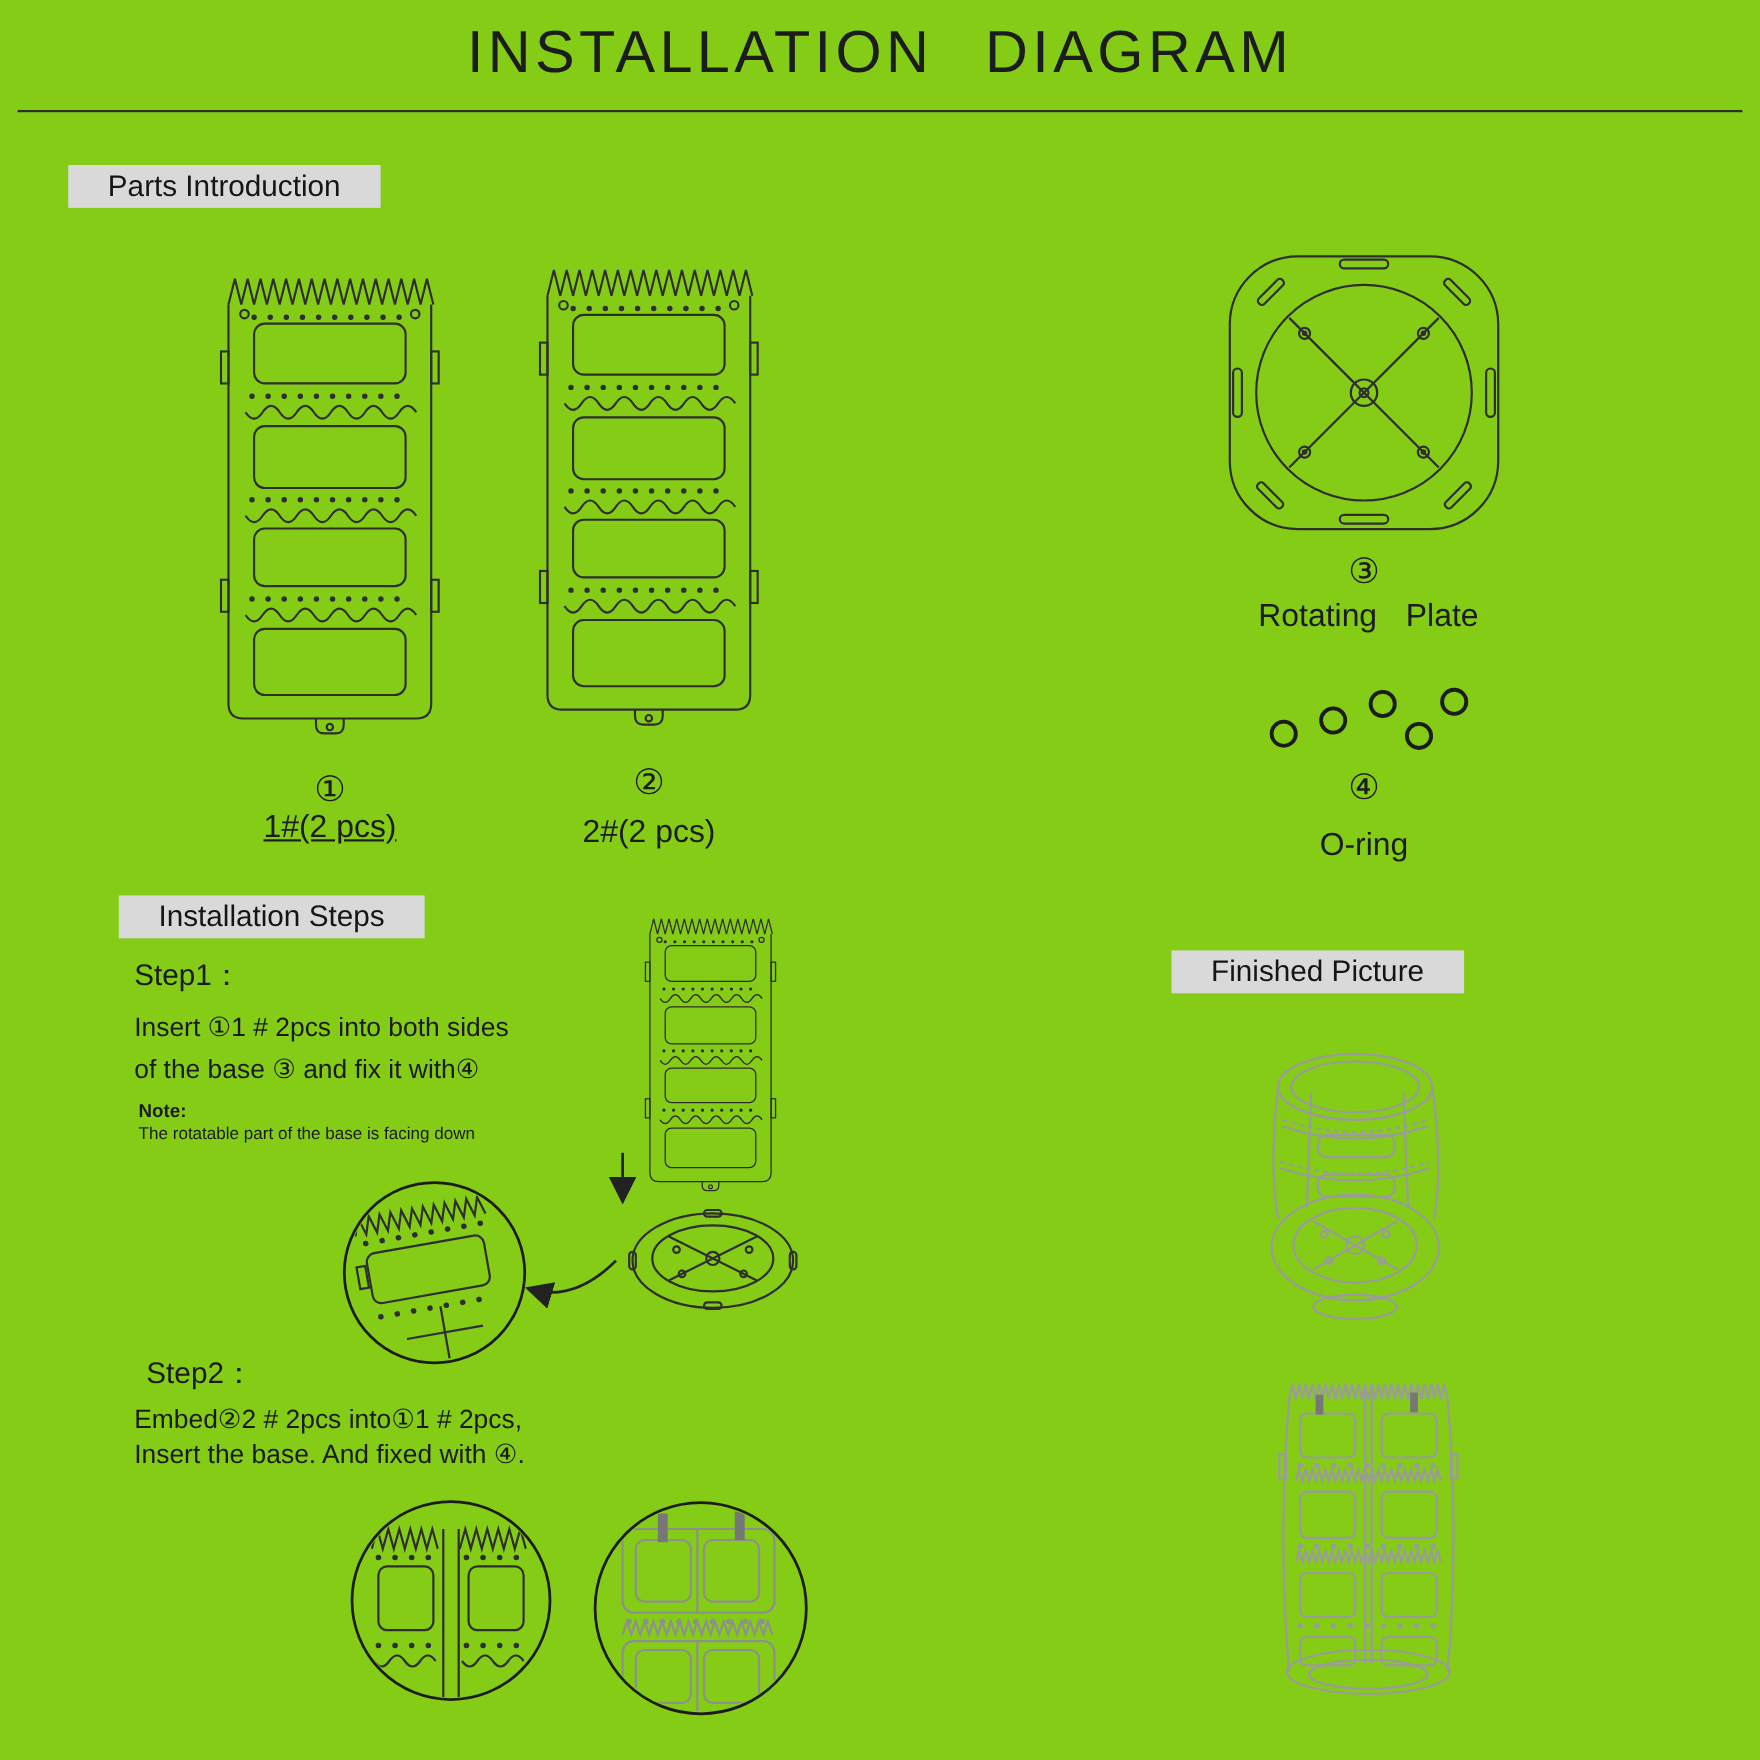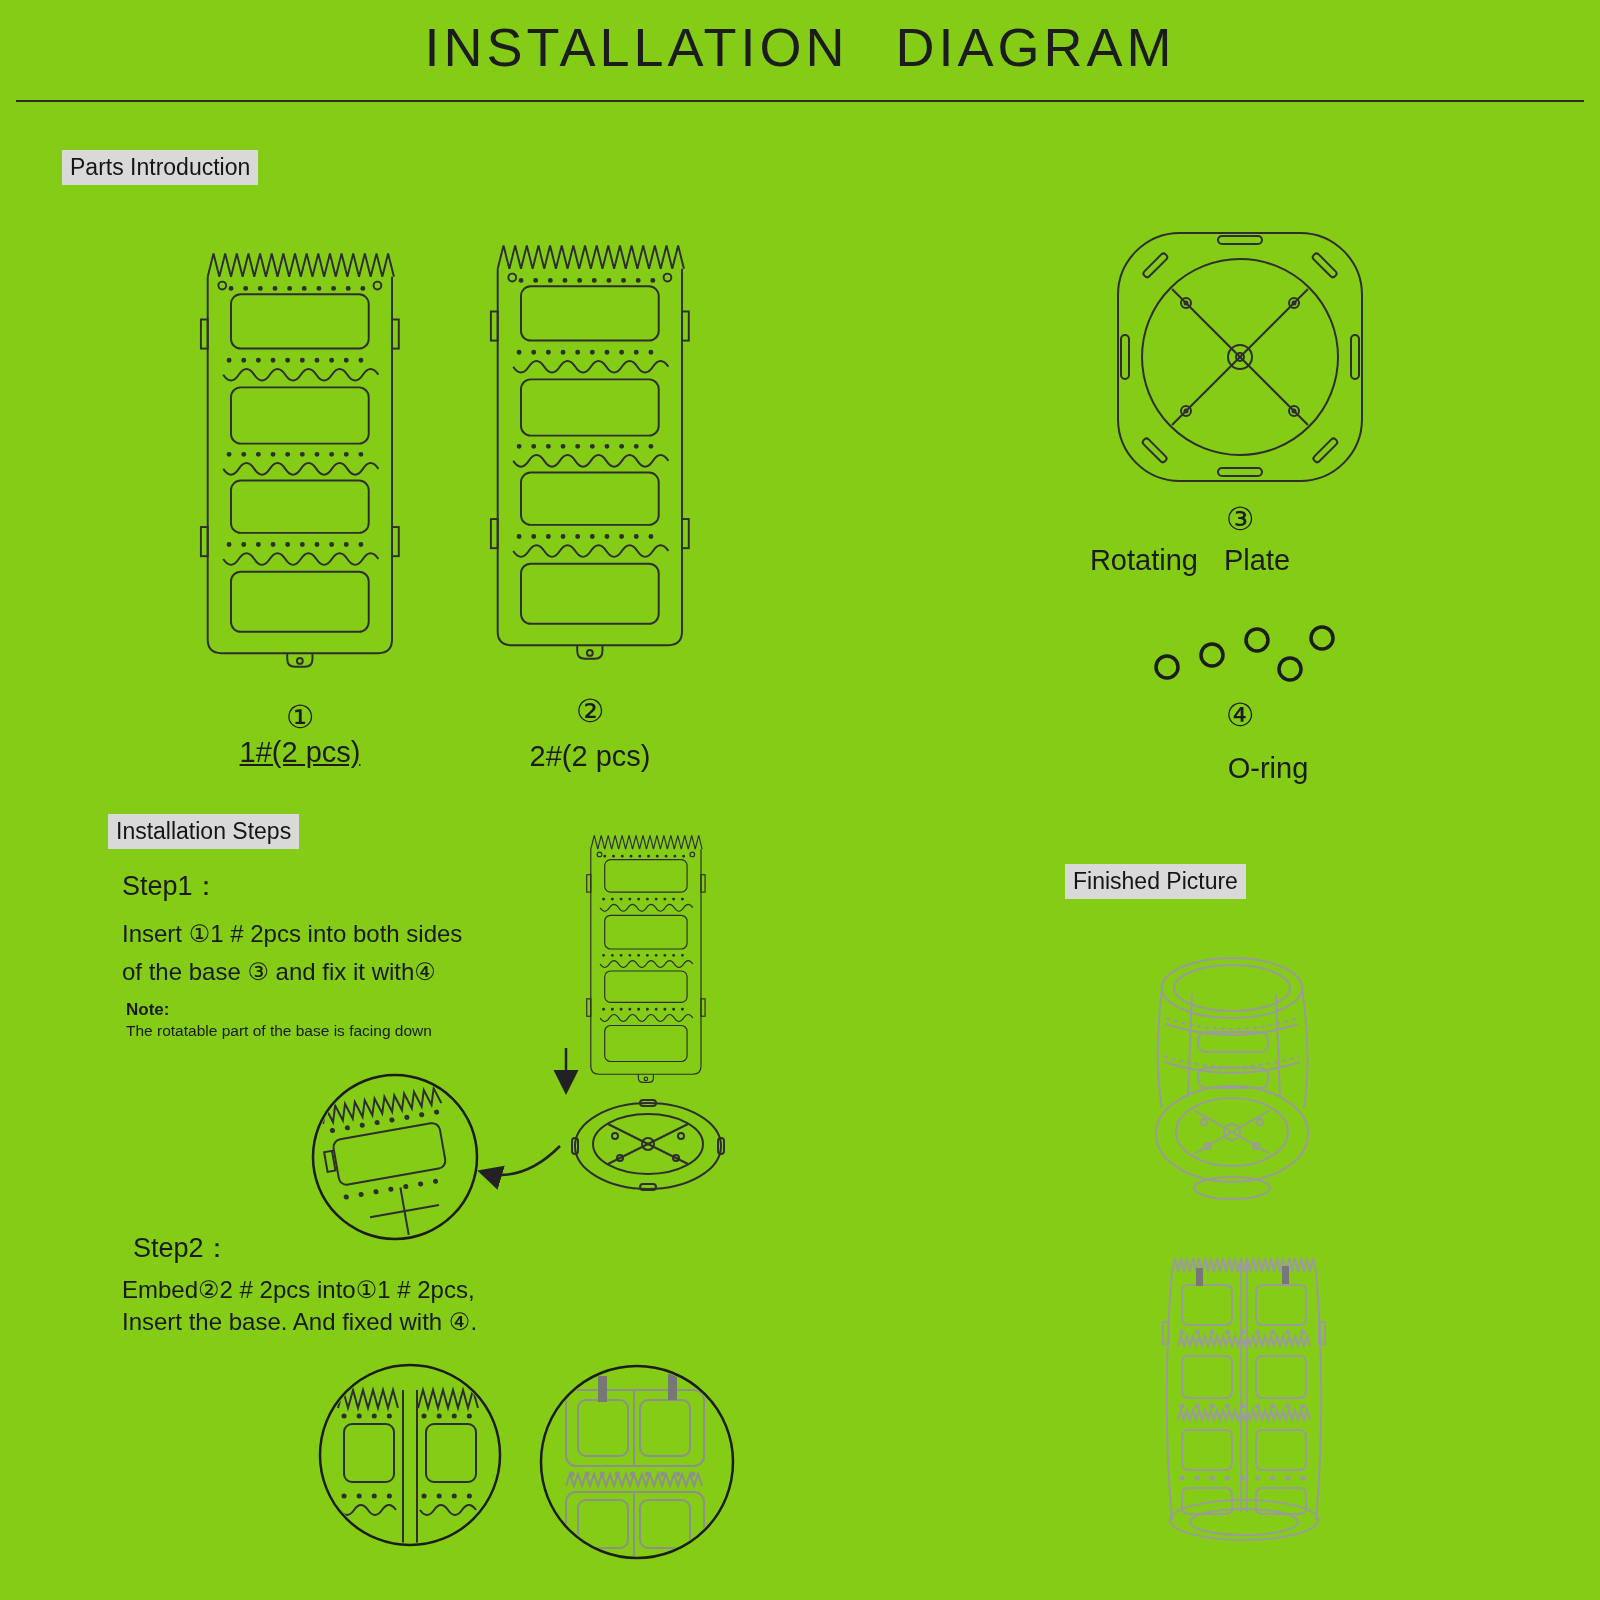--- a/index.html
+++ b/index.html
@@ -7,21 +7,21 @@
     position:relative;width:1600px;height:1600px;background:#84cc16;overflow:hidden;
     font-family:"Liberation Sans","DejaVu Sans",sans-serif;color:#1a1a1a;
   }
   .abs{position:absolute;}
   .title{
     left:0;right:0;top:16px;text-align:center;font-size:54px;font-weight:500;
     letter-spacing:4px;word-spacing:28px;color:#1c1c1c;margin:0;
   }
   .rule{left:16px;right:16px;top:100px;height:2px;background:#2e2e2e;}
   .sec-label{
-    background:#d9d9d9;color:#151515;font-size:23px;padding:4px 8px;white-space:nowrap;
+    background:#d9d9d9;color:#151515;font-size:27px;padding:4px 36px;white-space:nowrap;
   }
   .center-lbl{text-align:center;}
   .circled{font-size:32px;color:#1c1c1c;}
   .part-lbl{font-size:29px;color:#1c1c1c;}
   .rot-lbl{word-spacing:18px;}
   .step-title{font-size:27px;font-weight:500;}
   .step-line{font-size:24px;}
   .note-title{font-size:17px;font-weight:700;}
   .note-text{font-size:15.5px;}
   svg.art{position:absolute;left:0;top:0;}
@@ -255,24 +255,24 @@
 
   <div class="abs sec-label" style="left:62px;top:150px;">Parts Introduction</div>
 
   <div class="abs circled center-lbl" style="left:198px;top:698px;width:204px;">①</div>
   <div class="abs part-lbl center-lbl" style="left:198px;top:736px;width:204px;text-decoration:underline;">1#(2 pcs)</div>
 
   <div class="abs circled center-lbl" style="left:488px;top:692px;width:204px;">②</div>
   <div class="abs part-lbl center-lbl" style="left:488px;top:740px;width:204px;">2#(2 pcs)</div>
 
   <div class="abs circled center-lbl" style="left:1115px;top:500px;width:250px;">③</div>
-  <div class="abs part-lbl center-lbl rot-lbl" style="left:1040px;top:544px;width:300px;">Rotating Plate</div>
+  <div class="abs part-lbl center-lbl rot-lbl" style="left:1094px;top:544px;width:300px;">Rotating Plate</div>
 
   <div class="abs circled center-lbl" style="left:1115px;top:696px;width:250px;">④</div>
-  <div class="abs part-lbl center-lbl" style="left:1143px;top:752px;width:250px;">O-ring</div>
+  <div class="abs part-lbl center-lbl" style="left:1115px;top:752px;width:250px;">O-ring</div>
 
   <div class="abs sec-label" style="left:108px;top:814px;">Installation Steps</div>
 
   <div class="abs step-title" style="left:122px;top:868px;">Step1：</div>
   <div class="abs step-line" style="left:122px;top:920px;">Insert ①1 # 2pcs into both sides</div>
   <div class="abs step-line" style="left:122px;top:958px;">of the base ③ and fix it with④</div>
   <div class="abs note-title" style="left:126px;top:1000px;">Note:</div>
   <div class="abs note-text" style="left:126px;top:1022px;text-align:right;">The rotatable part of the base is facing down</div>
 
   <div class="abs step-title" style="left:133px;top:1230px;">Step2：</div>

